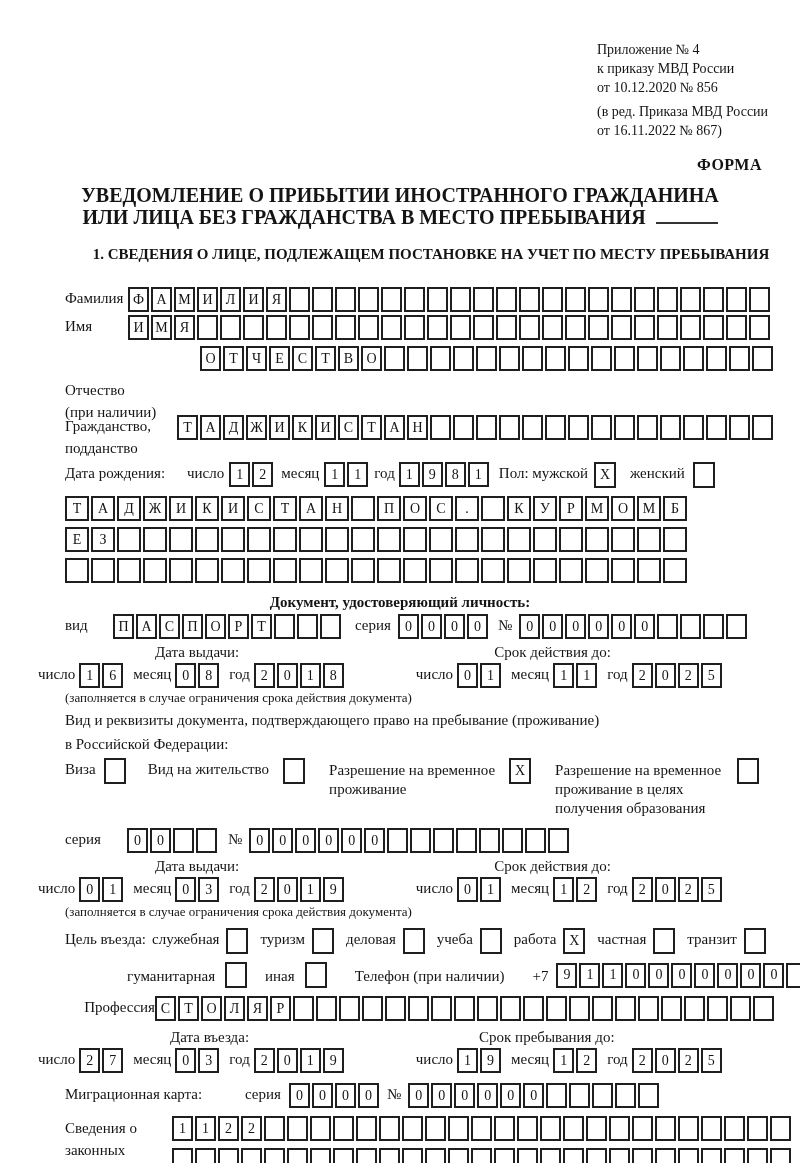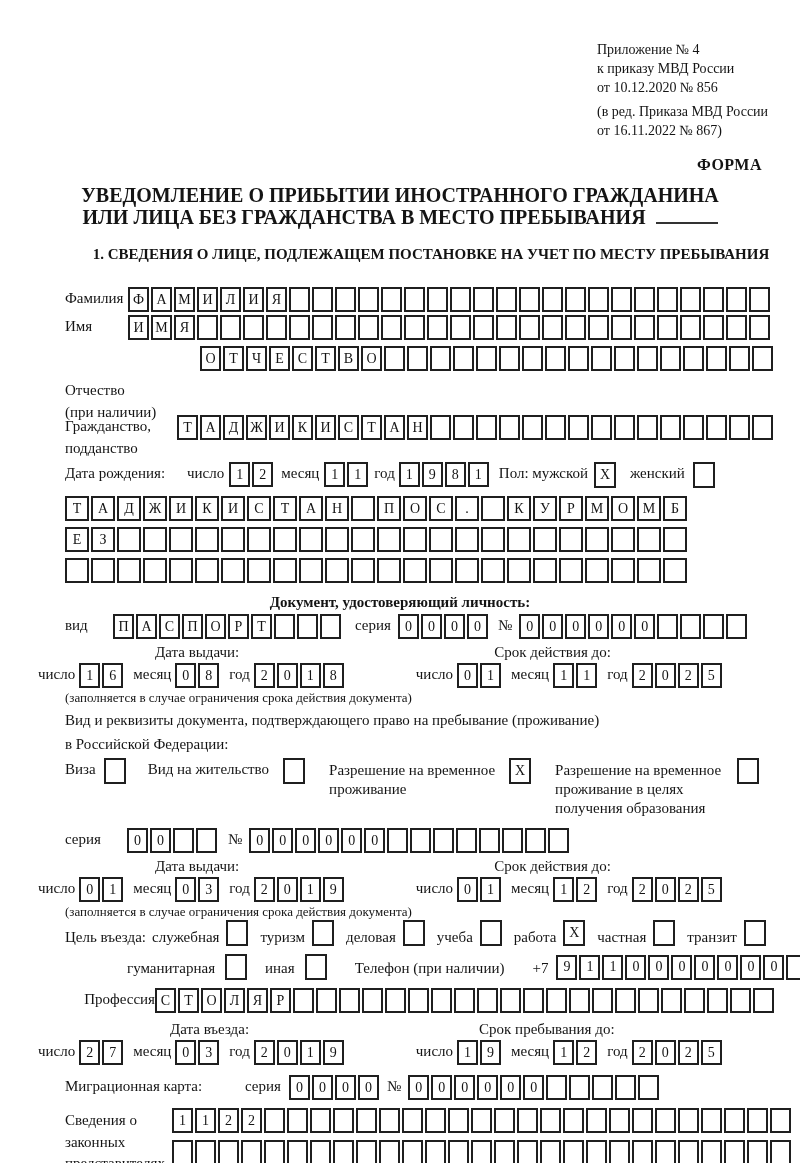--- a/index.html
+++ b/index.html
@@ -471,21 +471,21 @@
     <div class="boxes">
         <span class="cell">2</span>
         <span class="cell">0</span>
         <span class="cell">2</span>
         <span class="cell">5</span>
       </div>
   </div>
 
   <div class="note-right">(заполняется в случае ограничения срока действия документа)</div>
 
-  <div class="row" style="margin-top:0;align-items:flex-end;">
+  <div class="row" style="margin-top:8px;align-items:flex-start;">
     <span class="dlab">Цель въезда:</span>
     <span class="dlab" style="margin-left:6px;">служебная</span>
     <span class="cb" style="margin-left:7px;"></span>
     <span class="dlab" style="margin-left:12px;">туризм</span>
     <span class="cb" style="margin-left:7px;"></span>
     <span class="dlab" style="margin-left:12px;">деловая</span>
     <span class="cb" style="margin-left:7px;"></span>
     <span class="dlab" style="margin-left:12px;">учеба</span>
     <span class="cb" style="margin-left:7px;"></span>
     <span class="dlab" style="margin-left:12px;">работа</span>

